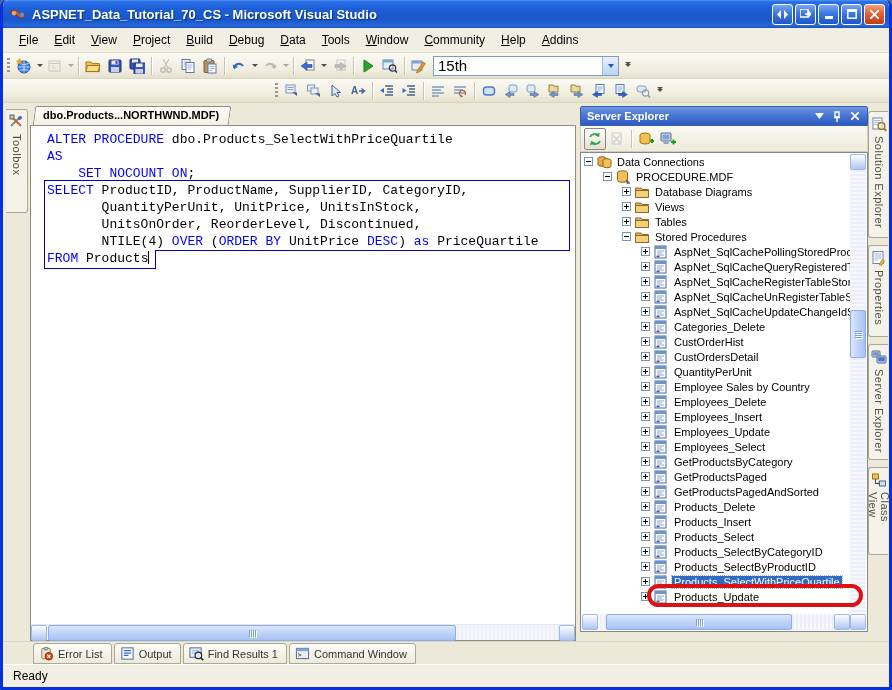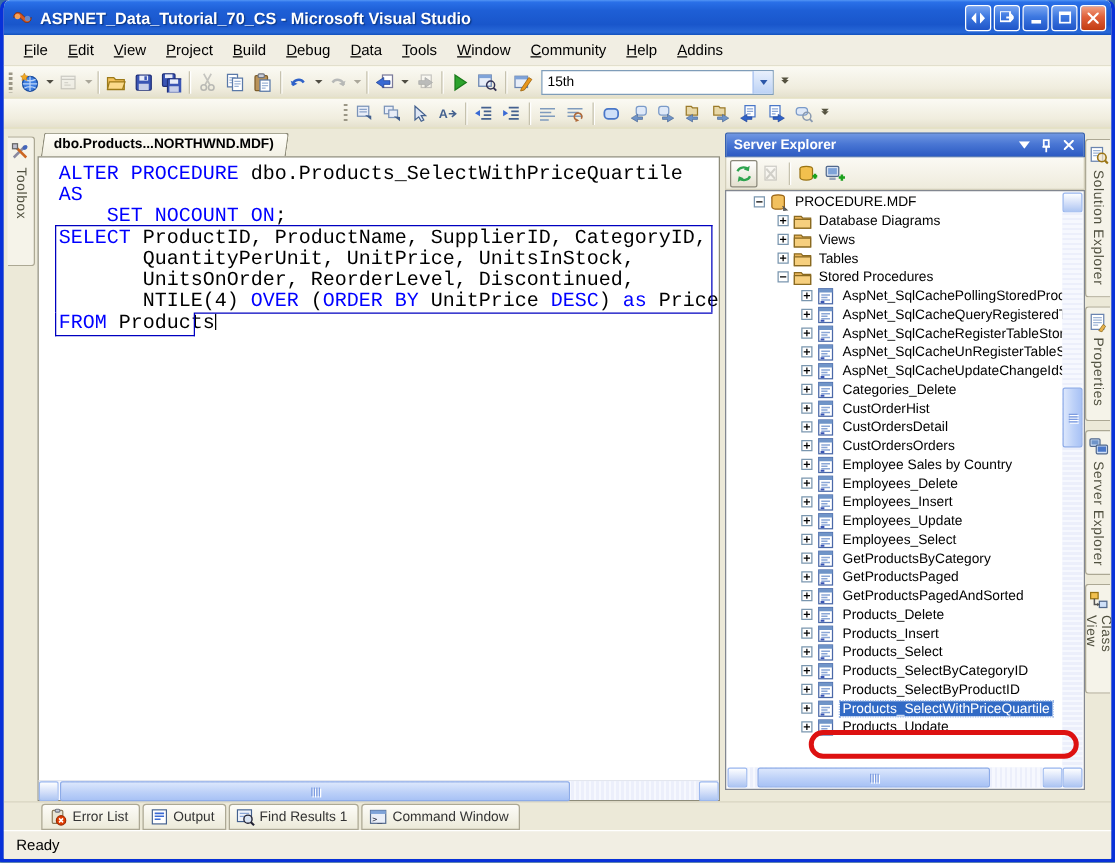--- a/index.html
+++ b/index.html
@@ -58,21 +58,21 @@
   }
   .tb-btn.disabled{ opacity:.38; filter:grayscale(85%); }
   .tb-dd{ width:9px; height:22px; display:flex; align-items:center; justify-content:center; }
   .tb-dd::after{ content:""; border:3px solid transparent; border-top:3px solid #4f4d42; margin-top:3px; }
   .tb-dd.disabled::after{ border-top-color:#aaa79a; }
   .tb-sep{ width:1px; height:18px; background:#c6c2ae; margin:0 3px; box-shadow:1px 0 0 #fff; }
   .tb-combo{
     display:flex; align-items:center; height:20px; margin:0 3px; width:186px;
     border:1px solid #7f9db9; background:#fff;
   }
-  .tb-combo .combo-text{ flex:1; font-size:11px; padding:0 4px; color:#000; }
+  .tb-combo .combo-text{ flex:1; font-size:15px; padding:0 4px; color:#000; }
   .tb-combo .combo-arrow{
     width:16px; height:18px; background:linear-gradient(180deg,#e8f0fd,#bcd2f5);
     border-left:1px solid #9ebcf0; display:flex; align-items:center; justify-content:center;
   }
   .tb-combo .combo-arrow::after{ content:""; border:3px solid transparent; border-top:4px solid #2b57a8; margin-top:3px; }
   .tb-chevron{ width:12px; height:22px; display:flex; flex-direction:column; align-items:center; justify-content:center; gap:0; }
   .tb-chevron span{ display:block; width:0; height:3px; border:3px solid transparent; border-top:3px solid #55523f; }
   .spacer2{ width:268px; }
 
   
@@ -98,21 +98,21 @@
     border:1px solid #8e8c7a; border-bottom:none; background:linear-gradient(180deg,#fffef9,#f2f0e4);
     font-size:11px; font-weight:bold; padding:2px 10px 0 8px; border-radius:2px 3px 0 0;
     transform:skewX(-8deg);
   }
   .doc-tab > span{ display:inline-block; transform:skewX(8deg); }
   .editor-body{
     flex:1; background:#fff; border:1px solid #8e8c7a; display:flex; flex-direction:column; min-height:0;
   }
   .code-area{
     flex:1; position:relative; overflow:hidden;
-    font-family:"Liberation Mono","DejaVu Sans Mono",monospace; font-size:16px; line-height:17px;
+    font-family:"Liberation Mono","DejaVu Sans Mono",monospace; font-size:13px; line-height:17px;
     padding:5px 0 0 16px; color:#000;
   }
   .code-line{ height:17px; white-space:pre; }
   .tk-kw{ color:#0000ff; }
   .tk-id{ color:#000000; }
   .caret{ display:inline-block; width:1px; height:13px; background:#000; vertical-align:-2px; }
   .stmt-box-main{ position:absolute; left:13px; right:5px; border:1px solid #0000c0; border-bottom:none; pointer-events:none; }
   .stmt-box-tail{ position:absolute; left:13px; border:1px solid #0000c0; border-top:none; pointer-events:none; }
   .stmt-box-step{ position:absolute; right:5px; height:1px; background:#0000c0; pointer-events:none; }
 
@@ -671,20 +671,35 @@
                 <rect x="2.5" y="3.5" width="7" height="5" fill="#7fa3d8"></rect>
                 <rect x="3.5" y="11" width="5" height="2" fill="#9aa6b8"></rect>
                 <path d="M11 11 h5 M13.5 8.5 v5" stroke="#1ca01c" stroke-width="2"></path>
               </svg>
             </span>
           </span>
         </div>
       <div class="tree-box">
         <div class="tree-rows" id="treeRows">
             <div class="tree-row">
+              <span style="width: 2px; flex: 0 0 2px;"></span>
+              <span class="tw-exp">
+                <i></i>
+              </span>
+              <span class="tree-icon" style="display: inline-flex;">
+                <svg width="16" height="16" viewBox="0 0 16 16">
+                  <ellipse cx="6" cy="4.5" rx="4" ry="1.8" fill="#e8a84e" stroke="#9a6414"></ellipse>
+                  <path d="M2 4.5 v6 a4 1.8 0 0 0 8 0 v-6" fill="#e8a84e" stroke="#9a6414"></path>
+                  <ellipse cx="11" cy="6.5" rx="4" ry="1.8" fill="#f2c05e" stroke="#9a6414"></ellipse>
+                  <path d="M7 6.5 v5.5 a4 1.8 0 0 0 8 0 v-5.5" fill="#f2c05e" stroke="#9a6414"></path>
+                </svg>
+              </span>
+              <span class="tree-label">Data Connections</span>
+            </div>
+            <div class="tree-row">
               <span style="width: 21px; flex: 0 0 21px;"></span>
               <span class="tw-exp">
                 <i></i>
               </span>
               <span class="tree-icon" style="display: inline-flex;">
                 <svg width="16" height="16" viewBox="0 0 16 16">
                   <ellipse cx="7.5" cy="3.8" rx="5" ry="2" fill="#f2c05e" stroke="#9a6414"></ellipse>
                   <path d="M2.5 3.8 v7.5 a5 2 0 0 0 10 0 v-7.5" fill="#f2c05e" stroke="#9a6414"></path>
                   <path d="M11 11 l3.5 3 M14.5 14 l-2.5 0.3 0 -2.2 Z" stroke="#555" fill="#888"></path>
                 </svg>
@@ -881,21 +896,21 @@
                 <b></b>
               </span>
               <span class="tree-icon" style="display: inline-flex;">
                 <svg width="16" height="16" viewBox="0 0 16 16">
                   <rect x="2" y="2" width="11" height="12" fill="#fff" stroke="#4a68a8"></rect>
                   <rect x="2" y="2" width="11" height="3" fill="#6f94c8"></rect>
                   <path d="M4 7 h7 M4 9 h5 M4 11 h7" stroke="#8aa6d6" stroke-width="1.1"></path>
                   <path d="M3.5 12.5 l3 0" stroke="#3a55b4" stroke-width="1.6"></path>
                 </svg>
               </span>
-              <span class="tree-label">CustOrdersOrders</span>
+              <span class="tree-label">QuantityPerUnit</span>
             </div>
             <div class="tree-row">
               <span style="width: 59px; flex: 0 0 59px;"></span>
               <span class="tw-exp plus">
                 <i></i>
                 <b></b>
               </span>
               <span class="tree-icon" style="display: inline-flex;">
                 <svg width="16" height="16" viewBox="0 0 16 16">
                   <rect x="2" y="2" width="11" height="12" fill="#fff" stroke="#4a68a8"></rect>

